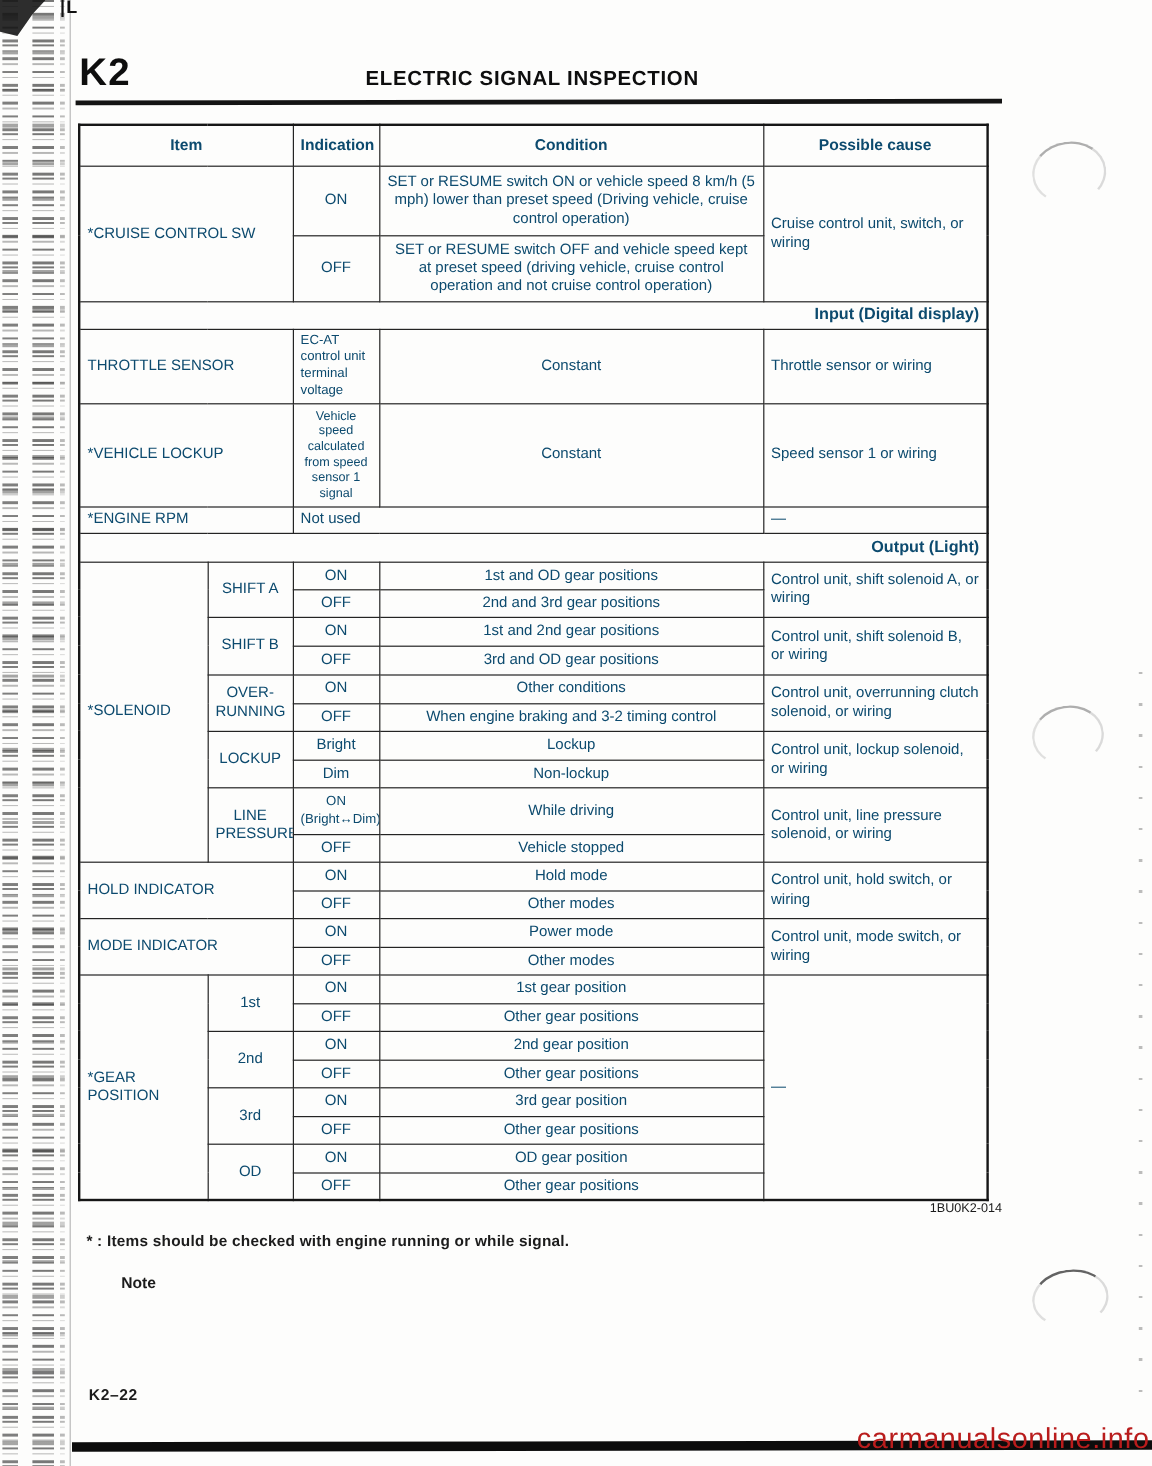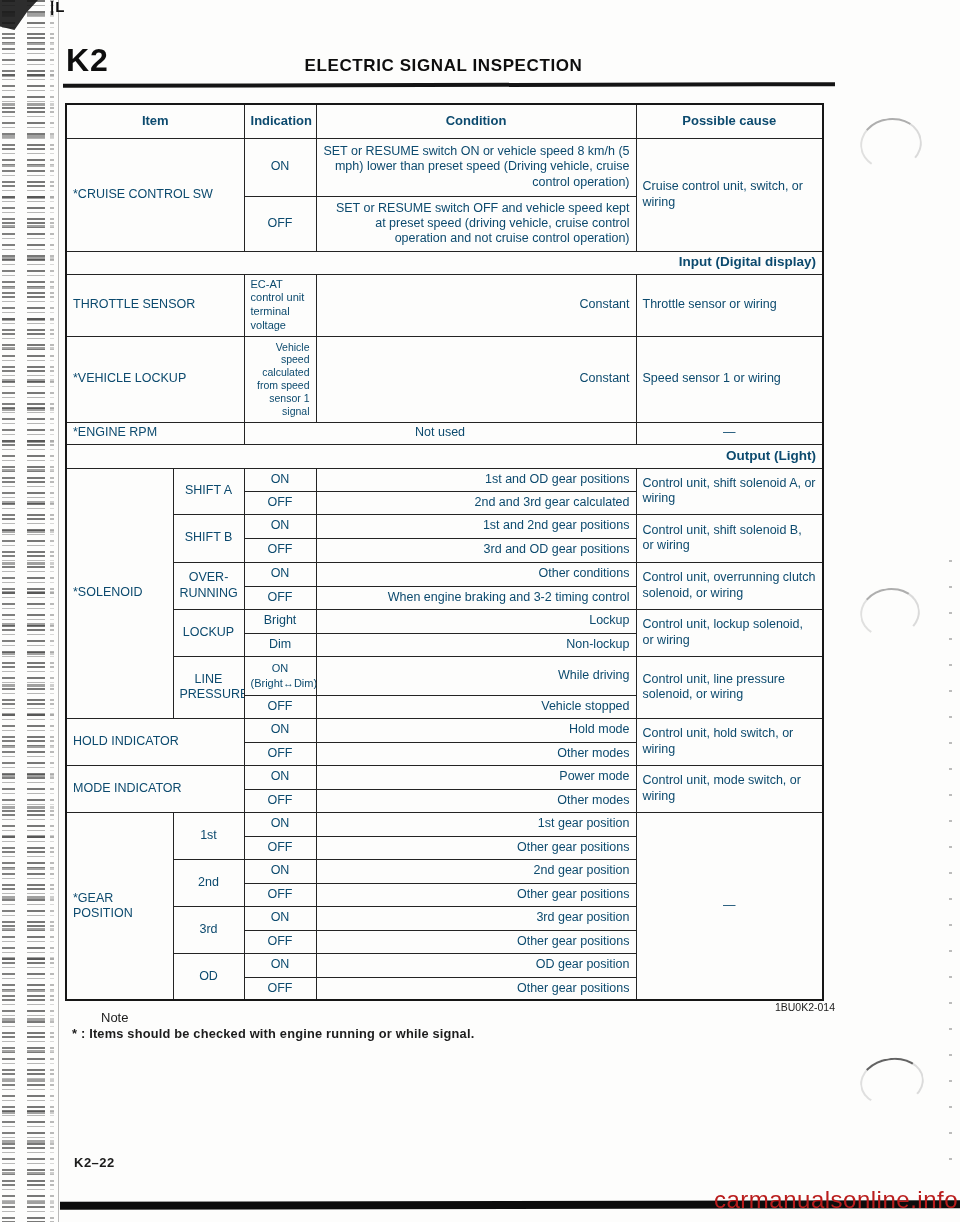--- a/index.html
+++ b/index.html
@@ -54,30 +54,30 @@
     border-collapse:collapse;table-layout:fixed;
     font-size:12.5px;line-height:1.22;color:#0c4a6e;
   }
   table.insp{border:2.5px solid #161616;}
   table.insp td, table.insp th{border:1.5px solid #242424;padding:2px 6px;vertical-align:middle;overflow:hidden;}
   th{font-size:13px;font-weight:bold;text-align:center;padding:4px;}
   td.item{text-align:left;padding-left:8px;}
   td.sub{text-align:center;padding:2px 2px;}
   td.ind{text-align:center;padding:2px 2px;}
   td.ind-small{font-size:11px;line-height:1.25;text-align:left;padding:3px 2px 3px 5px;}
-  td.ind-tiny{font-size:10.5px;line-height:1.22;text-align:right;padding:3px 2px 3px 5px;}
-  td.cond{text-align:right;padding-left:9px;}
+  td.ind-tiny{font-size:10.5px;line-height:1.22;text-align:center;padding:3px 2px 3px 5px;}
+  td.cond{text-align:center;padding-left:9px;}
   td.cause{text-align:left;padding-left:10px;}
-  td.center{text-align:center;}
+  td.center{text-align:left;}
   td.band{font-size:13.5px;font-weight:bold;text-align:right;padding-left:7px;border-left:2.5px solid #161616;border-right:2.5px solid #161616;}
   td.linepress-ind{font-size:11px;line-height:1.3;}
 
   
   .fig-ref{position:absolute;left:65px;top:1001px;width:770px;text-align:right;font-size:10.5px;color:#1b1b1b;}
-  .note-h{position:absolute;left:72px;top:1010px;font-size:13px;font-weight:normal;padding-left:29px;}
+  .note-h{position:absolute;left:72px;top:1061px;font-size:13px;font-weight:bold;padding-left:29px;}
   .note-t{position:absolute;left:72px;top:1026px;font-size:12.8px;font-weight:bold;letter-spacing:.2px;}
   .page-num{position:absolute;left:74px;top:1155px;font-size:13px;font-weight:bold;letter-spacing:.5px;}
   .bottom-bar{position:absolute;left:60px;right:0;top:1201px;height:8px;background:#0c0c0c;transform:rotate(-.1deg);}
   .watermark{position:absolute;right:2px;top:1186px;font-size:24px;color:#b91c1c;letter-spacing:.5px;z-index:5;}
 </style>
 </head>
 <body>
 
 <div class="page">
 
@@ -154,21 +154,21 @@
 
     <tr style="height:23px">
       <td class="item" rowspan="10">*SOLENOID</td>
       <td class="sub" rowspan="2">SHIFT A</td>
       <td class="ind">ON</td>
       <td class="cond">1st and OD gear positions</td>
       <td class="cause" rowspan="2">Control unit, shift solenoid A, or wiring</td>
     </tr>
     <tr style="height:23px">
       <td class="ind">OFF</td>
-      <td class="cond">2nd and 3rd gear calculated</td>
+      <td class="cond">2nd and 3rd gear positions</td>
     </tr>
     <tr style="height:24px">
       <td class="sub" rowspan="2">SHIFT B</td>
       <td class="ind">ON</td>
       <td class="cond">1st and 2nd gear positions</td>
       <td class="cause" rowspan="2">Control unit, shift solenoid B, or wiring</td>
     </tr>
     <tr style="height:24px">
       <td class="ind">OFF</td>
       <td class="cond">3rd and OD gear positions</td>

